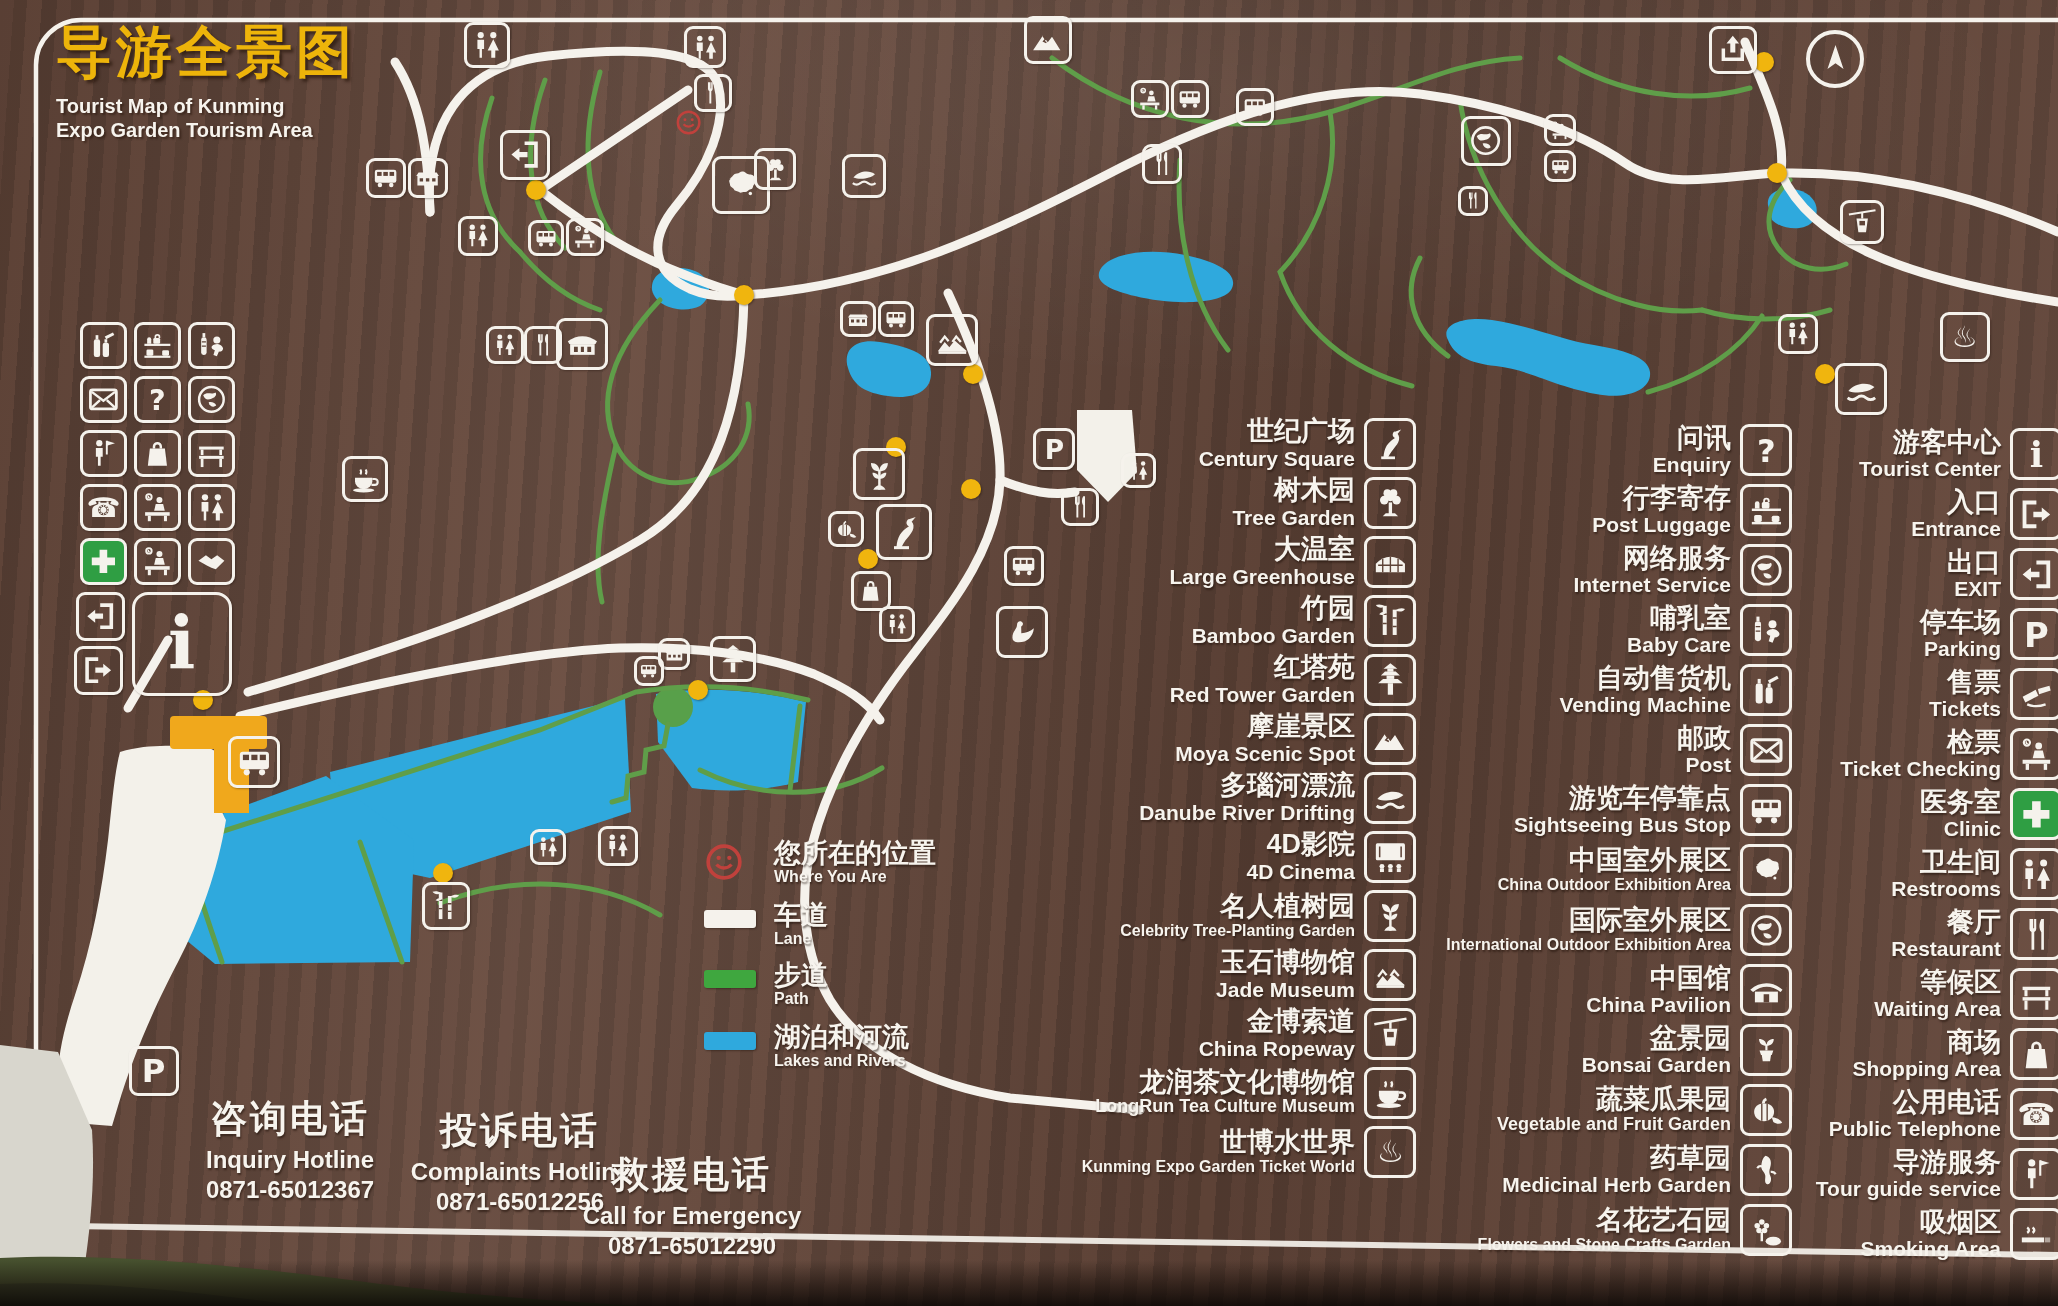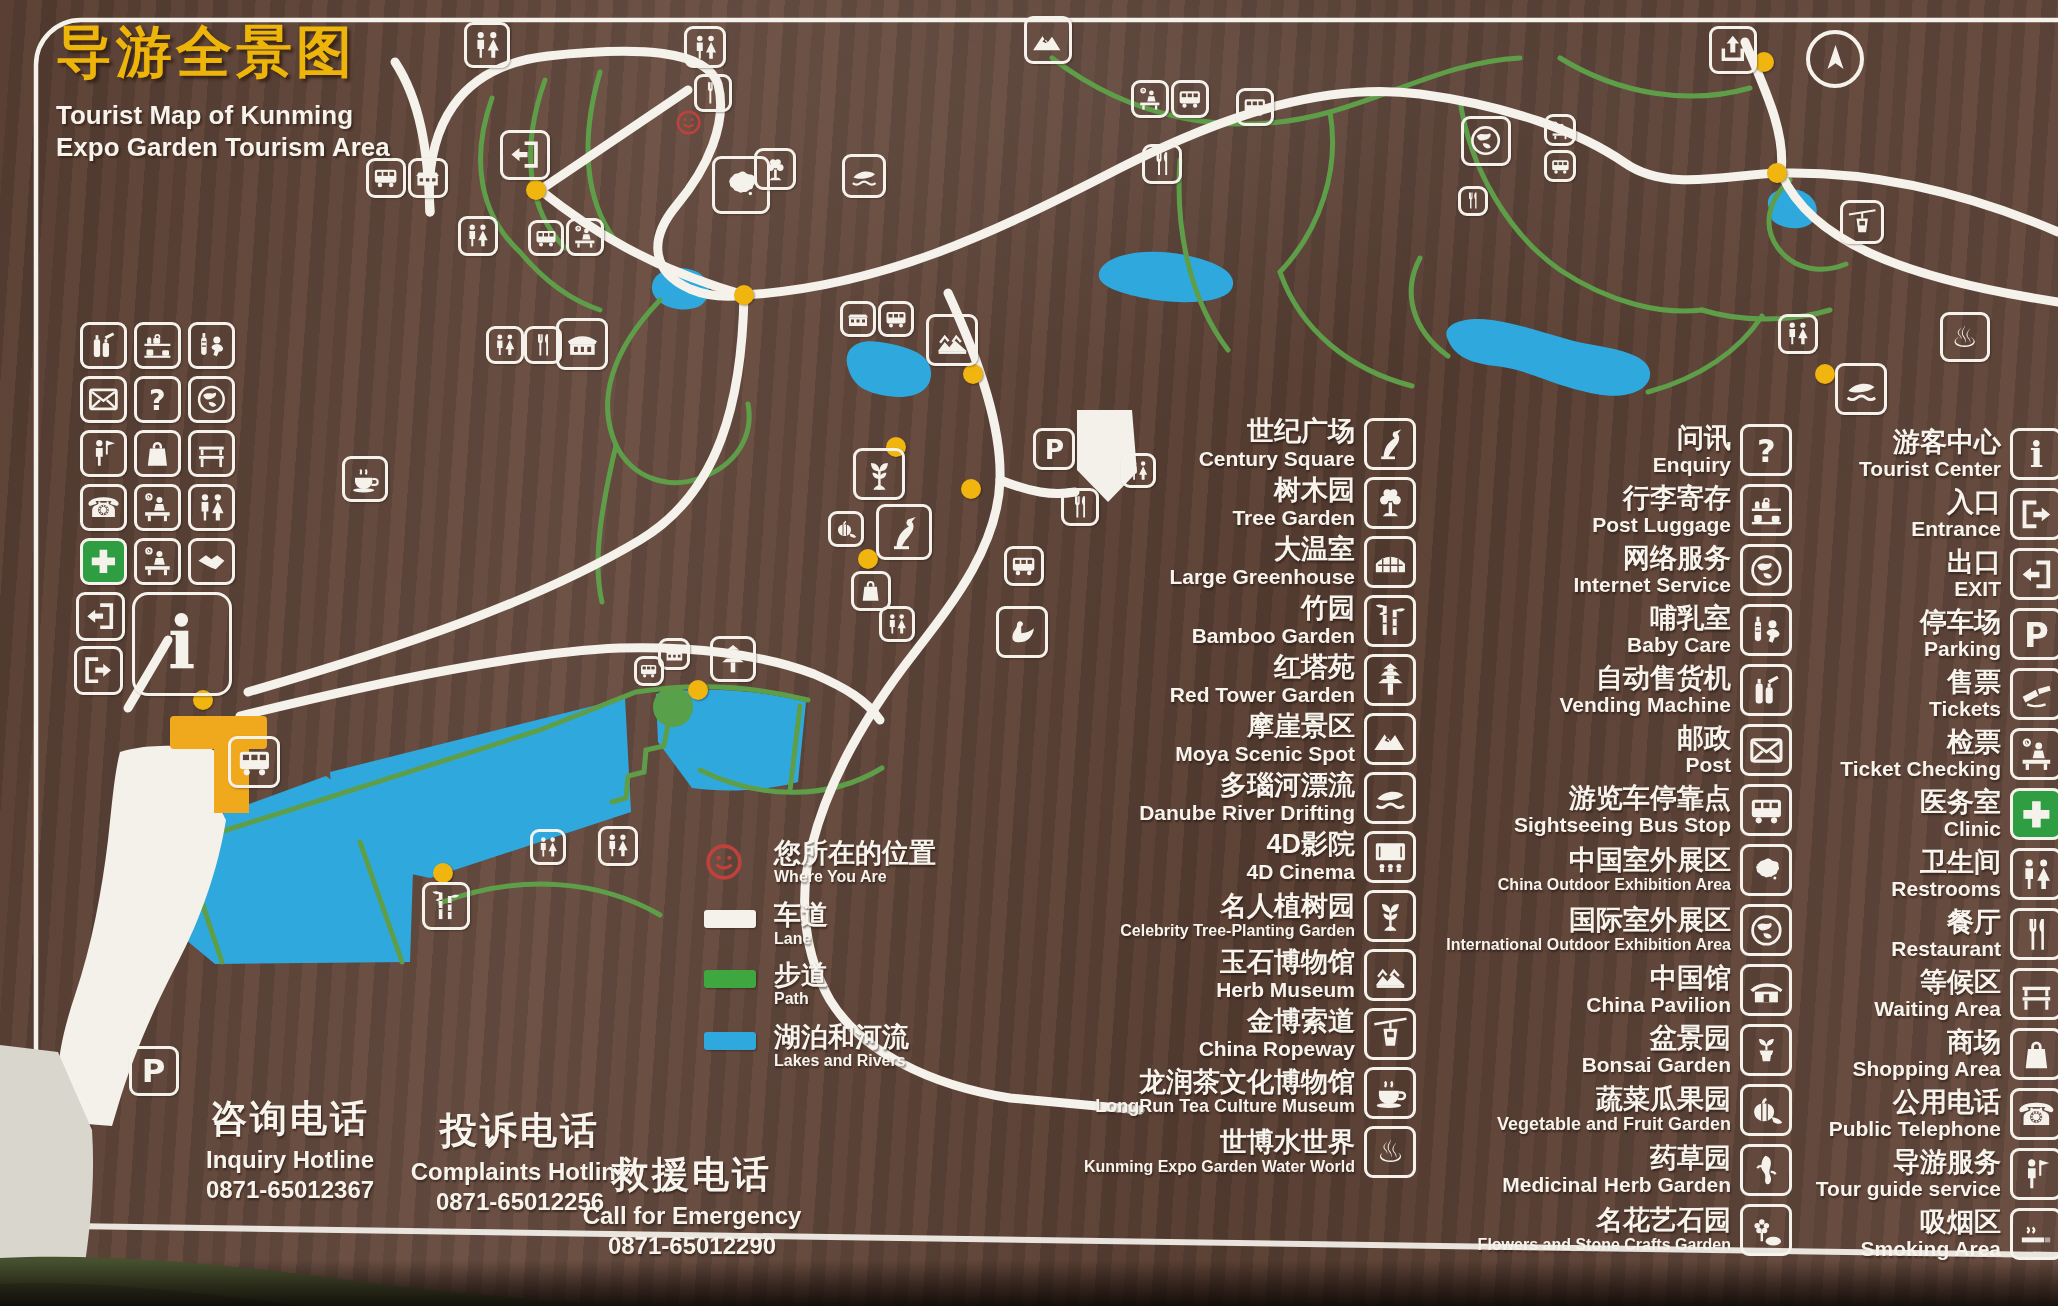--- a/index.html
+++ b/index.html
@@ -15,21 +15,21 @@
   .icon-box{position:absolute;border:3px solid #f5f2ec;border-radius:9px;box-sizing:border-box;
     display:flex;align-items:center;justify-content:center;color:#f5f2ec;
     box-shadow:1px 1px 2px rgba(30,15,8,.35);}
   .icon-box.plain{border:none;box-shadow:none;background:transparent;}
   .glyph{width:80%;height:80%;fill:currentColor;}
   .map-dot{position:absolute;width:20px;height:20px;border-radius:50%;background:#f0b50e;
     box-shadow:1px 1px 2px rgba(30,15,8,.4);}
   .title{position:absolute;left:56px;top:18px;color:#edb40a;}
   .title .zh{font-size:56px;font-weight:bold;letter-spacing:4px;line-height:1.22;
     text-shadow:3px 3px 3px rgba(35,18,8,.6);}
-  .title .en{color:#f7f4ee;font-size:26px;font-weight:bold;line-height:1.2;margin-top:14px;
+  .title .en{color:#f7f4ee;font-size:20px;font-weight:bold;line-height:1.2;margin-top:8px;
     text-shadow:2px 2px 2px rgba(35,18,8,.5);}
   .legend-col{position:absolute;display:flex;flex-direction:column;}
   .legend-row{display:flex;align-items:center;justify-content:flex-end;}
   #col-attractions .legend-row{height:59px;}
   #col-services .legend-row,#col-facilities .legend-row{height:60px;}
   .legend-text{display:flex;flex-direction:column;align-items:flex-end;margin-right:9px;
     color:#f7f4ee;text-shadow:1px 2px 2px rgba(30,15,8,.55);line-height:1.1;white-space:nowrap;}
   .legend-text .zh{font-size:27px;font-weight:bold;}
   .legend-text .en{font-size:21px;font-weight:bold;}
   .legend-icon{width:52px;height:52px;flex:none;border:3px solid #f5f2ec;border-radius:9px;
@@ -895,21 +895,21 @@
         </div>
         <div class="legend-icon">
           <svg class="glyph" viewBox="0 0 24 24">
             <use href="#i-plant"></use>
           </svg>
         </div>
       </div>
       <div class="legend-row">
         <div class="legend-text">
           <div class="zh">玉石博物馆</div>
-          <div class="en">Herb Museum</div>
+          <div class="en">Jade Museum</div>
         </div>
         <div class="legend-icon">
           <svg class="glyph" viewBox="0 0 24 24">
             <use href="#i-museum"></use>
           </svg>
         </div>
       </div>
       <div class="legend-row">
         <div class="legend-text">
           <div class="zh">金博索道</div>
@@ -928,21 +928,21 @@
         </div>
         <div class="legend-icon">
           <svg class="glyph" viewBox="0 0 24 24">
             <use href="#i-teacup"></use>
           </svg>
         </div>
       </div>
       <div class="legend-row">
         <div class="legend-text">
           <div class="zh">世博水世界</div>
-          <div class="en" style="font-size: 16px;">Kunming Expo Garden Water World</div>
+          <div class="en" style="font-size: 16px;">Kunming Expo Garden Ticket World</div>
         </div>
         <div class="legend-icon">
           <svg class="glyph" viewBox="0 0 24 24">
             <use href="#i-hotspring"></use>
           </svg>
         </div>
       </div>
   </div>
 
   <div class="legend-col" id="col-services" style="left:1250px;top:420px;width:542px;">

